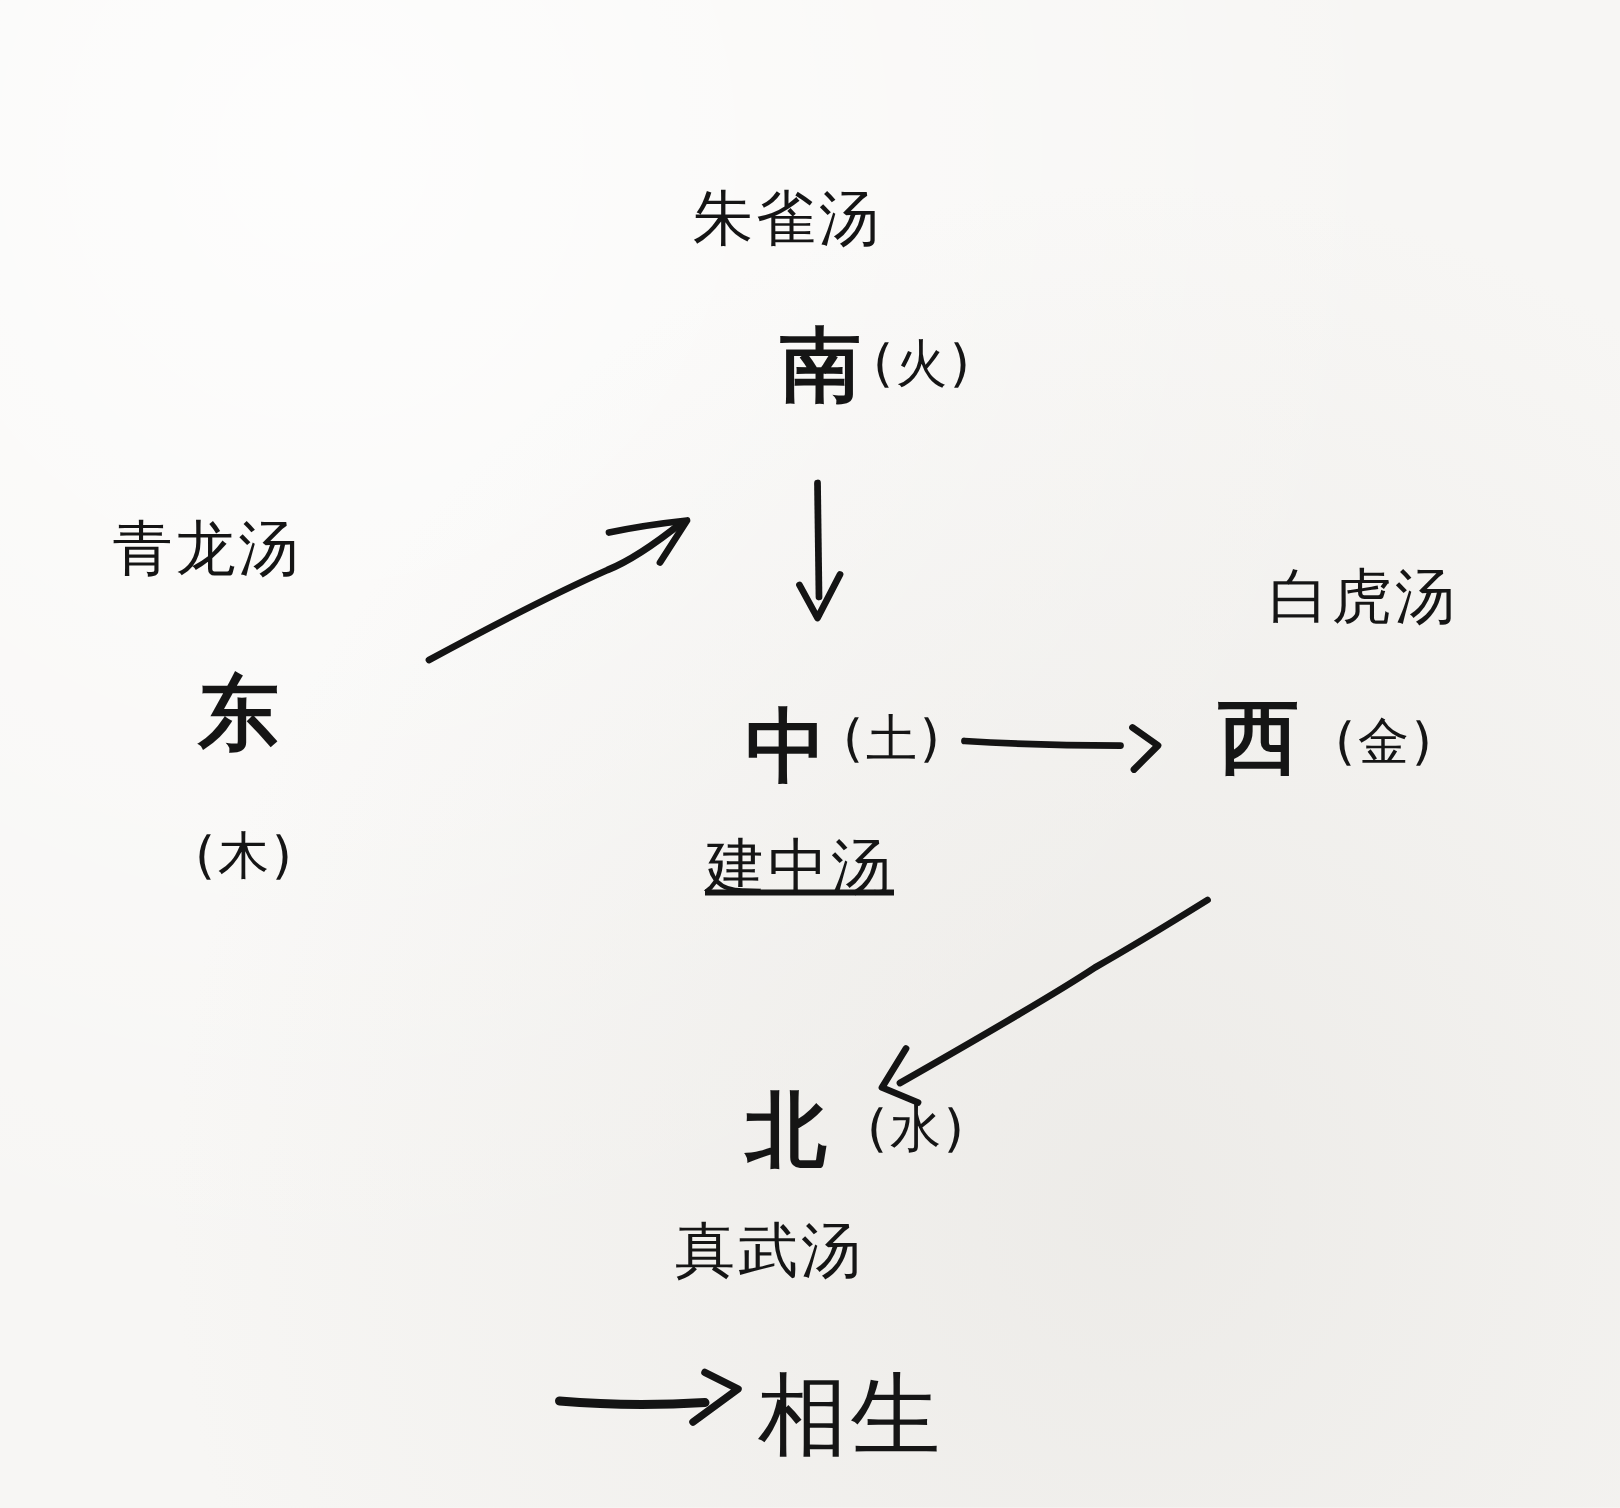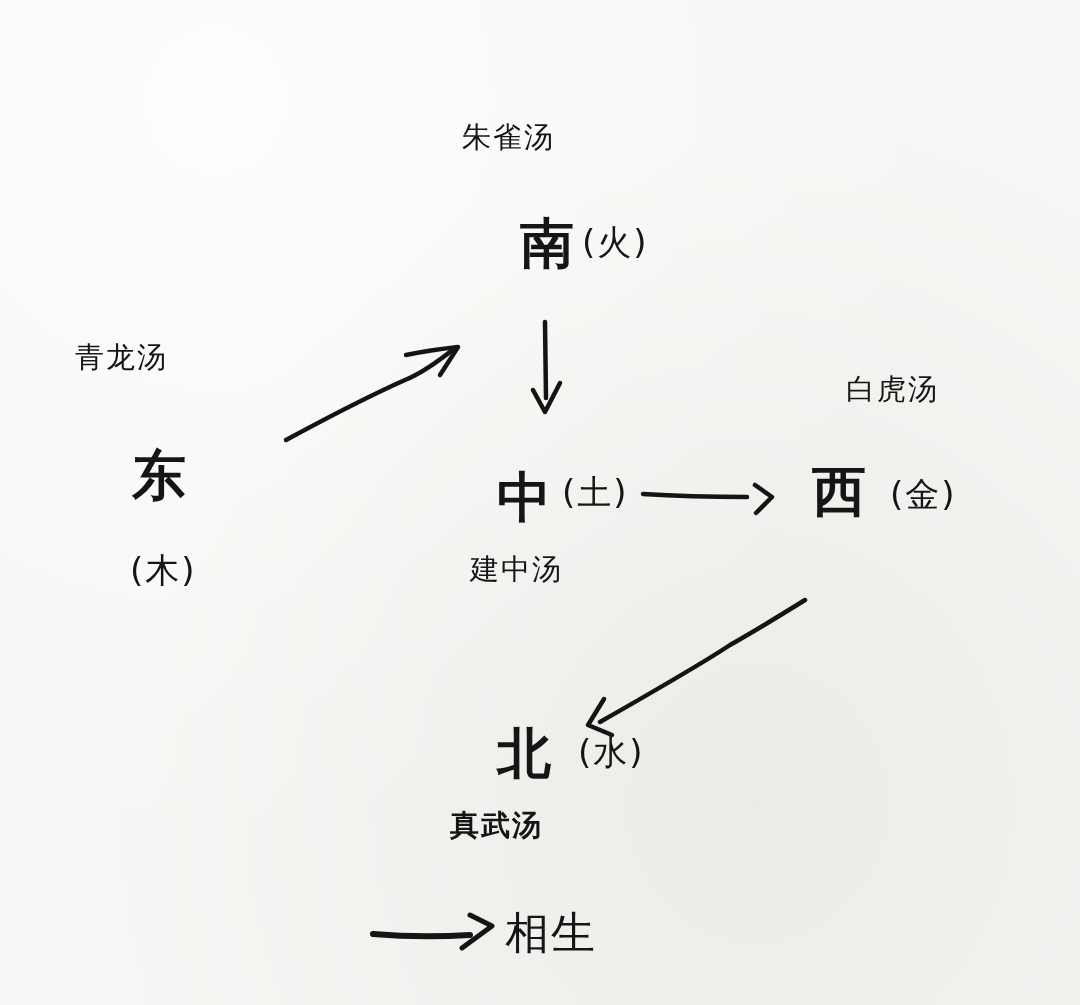--- a/index.html
+++ b/index.html
@@ -24,21 +24,21 @@
         #f7f6f4;
     }
     .label {
       position: absolute;
       white-space: nowrap;
       font-family: "DejaVu Sans", sans-serif;
       color: #151515;
       letter-spacing: 2px;
     }
     .decoction {
-      font-size: 29px;
+      font-size: 40px;
       font-weight: normal;
     }
     .direction {
       font-size: 54px;
       font-weight: bold;
     }
     .element {
       font-size: 34px;
     }
     svg.arrows {
@@ -92,23 +92,23 @@
 <div class="label decoction" style="left:462px; top:118px;">朱雀汤</div>
 <div class="label direction" style="left:520px; top:208px;">南</div>
 <div class="label element" style="left:582px; top:220px;">(火)</div>
 
 <div class="label decoction" style="left:75px; top:338px;">青龙汤</div>
 <div class="label direction" style="left:132px; top:440px;">东</div>
 <div class="label element" style="left:130px; top:548px;">(木)</div>
 
 <div class="label direction" style="left:497px; top:462px;">中</div>
 <div class="label element" style="left:562px; top:470px;">(土)</div>
-<div class="label decoction" style="left:470px; top:550px;">建中汤</div>
+<div class="label decoction" style="left:470px; top:550px;text-decoration:underline;">建中汤</div>
 
 <div class="label decoction" style="left:846px; top:370px;">白虎汤</div>
 <div class="label direction" style="left:812px; top:456px;">西</div>
 <div class="label element" style="left:890px; top:472px;">(金)</div>
 
 <div class="label direction" style="left:497px; top:718px;">北</div>
 <div class="label element" style="left:578px; top:730px;">(水)</div>
-<div class="label decoction" style="left:450px; top:806px;font-weight:bold;">真武汤</div>
+<div class="label decoction" style="left:450px; top:806px;">真武汤</div>
 
-<div class="label decoction" style="left:505px; top:904px; font-size:44px;">相生</div>
+<div class="label decoction" style="left:505px; top:904px; font-size:60px;">相生</div>
 
 </body></html>

